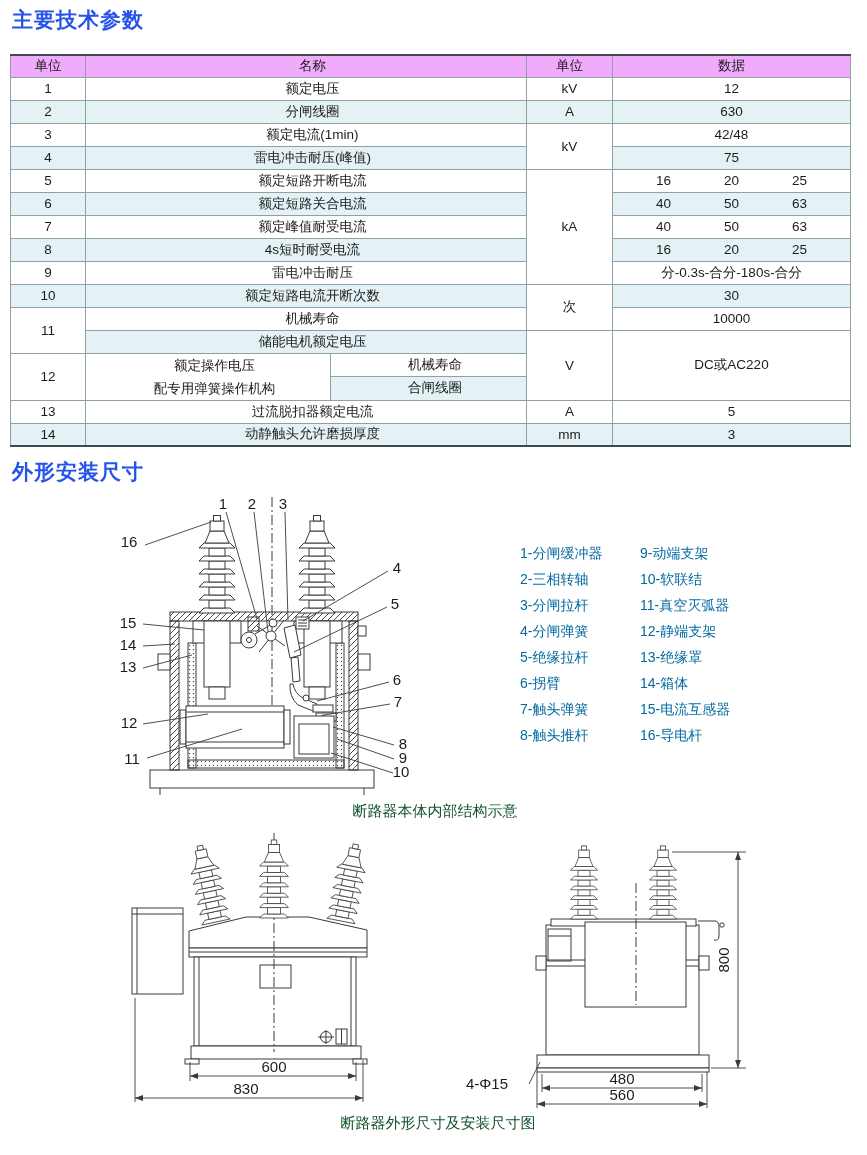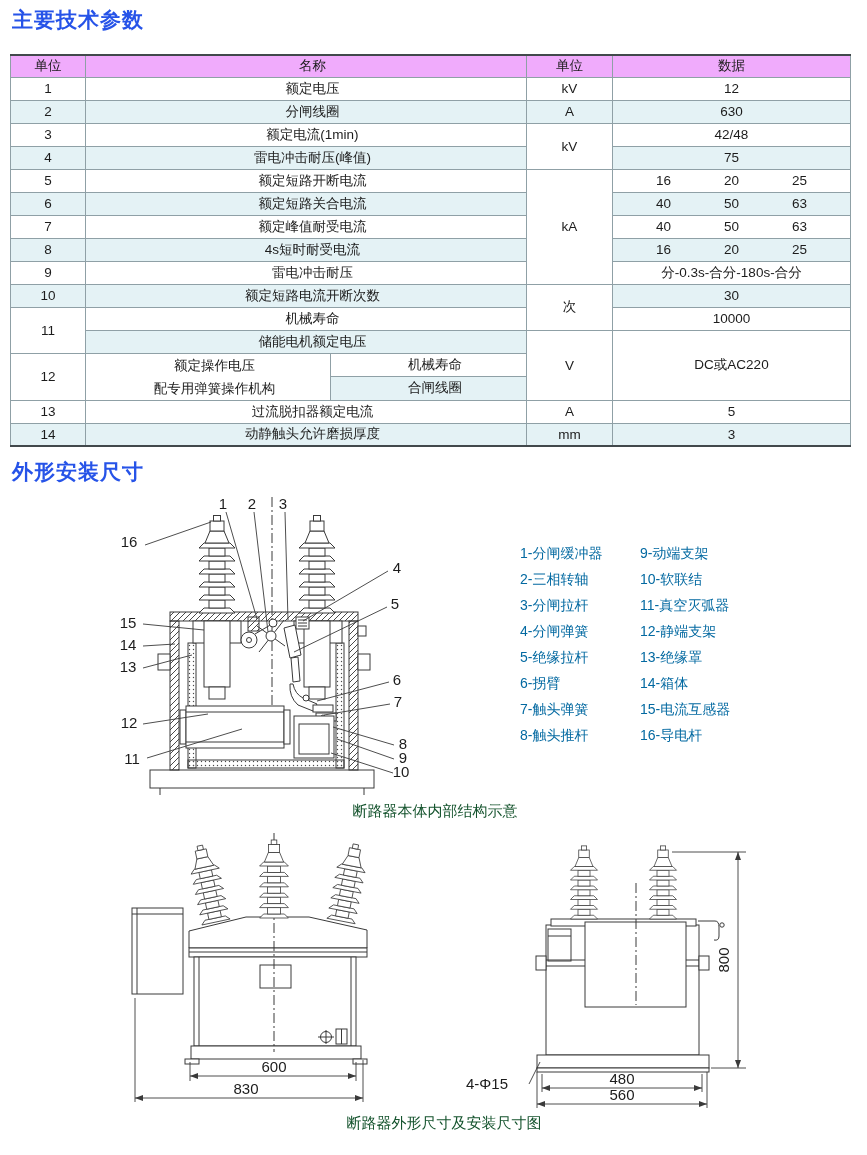--- a/index.html
+++ b/index.html
@@ -398,13 +398,13 @@
   <div>10-软联结</div>
   <div>11-真空灭弧器</div>
   <div>12-静端支架</div>
   <div>13-绝缘罩</div>
   <div>14-箱体</div>
   <div>15-电流互感器</div>
   <div>16-导电杆</div>
 </div>
 
 <div class="caption" style="left:280px; top:802px; width:310px;">断路器本体内部结构示意</div>
-<div class="caption" style="left:284px; top:1114px; width:320px;">断路器外形尺寸及安装尺寸图</div>
+<div class="caption" style="left:278px; top:1114px; width:320px;">断路器外形尺寸及安装尺寸图</div>
 
 </body></html>

